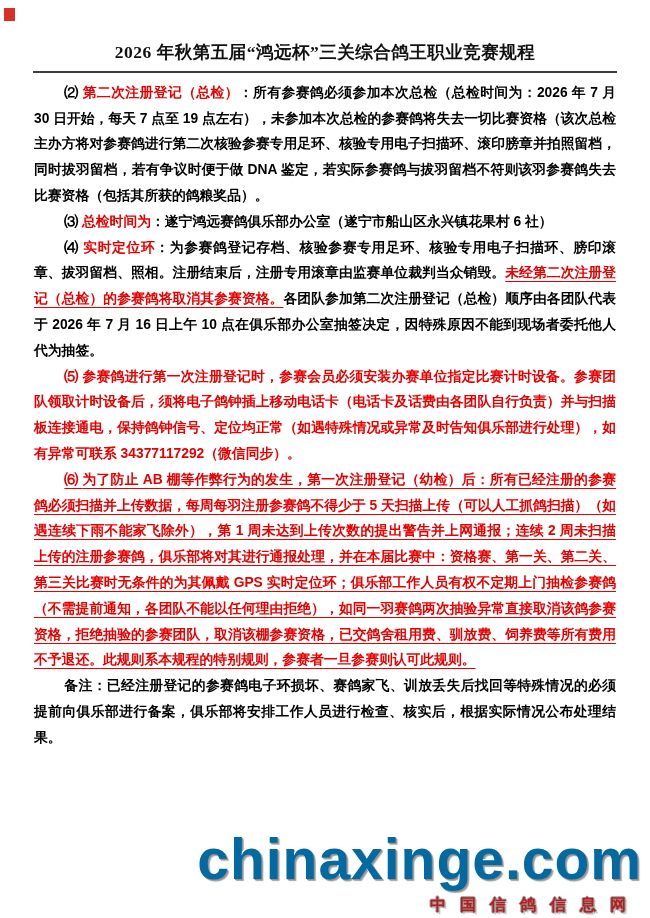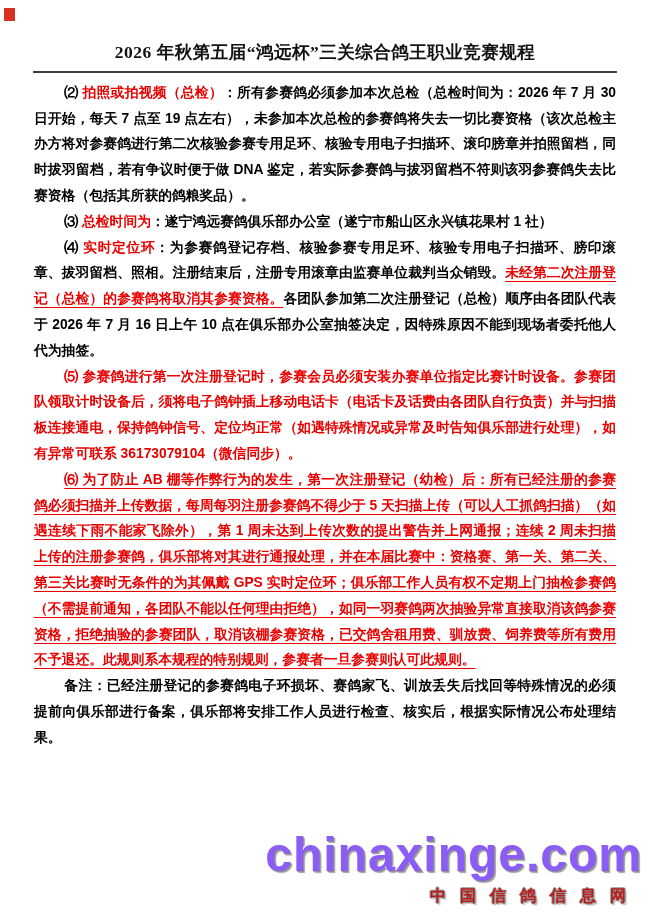--- a/index.html
+++ b/index.html
@@ -20,48 +20,48 @@
     font-size:13.8px;font-weight:700;line-height:25.8px;
     text-align:justify;
   }
   p.para{margin:0;text-indent:2.2em;}
   p.para.no-indent{text-indent:0;}
   .red{color:#e80000;}
   .blk{color:#000;}
   .u{text-decoration:underline;text-underline-offset:4px;text-decoration-thickness:1.3px;}
   .watermark{position:absolute;right:8px;top:831px;text-align:right;}
   .wm-en{
-    font-size:48px;font-weight:700;line-height:1;letter-spacing:1px;color:#8b5cf6;
+    font-size:57px;font-weight:700;line-height:1;letter-spacing:1px;color:#0369a1;
     text-shadow:-1px -1px 0 #ffffff,1px 1px 0 #8f8f8f,2px 2px 1px #a5a5a5;
   }
   .wm-cn{
     margin-top:7px;font-size:16px;font-weight:700;letter-spacing:14px;color:#b91c1c;padding-right:2px;
     text-shadow:1px 0 0 #979797,-1px 0 0 #979797,0 1px 0 #979797,0 -1px 0 #979797,2px 2px 1px #c0c0c0;
   }
 </style>
 </head>
 <body>
 
 <div class="page">
 
   <div class="corner-mark"></div>
 
   <h1 class="doc-title">2026 年秋第五届“鸿远杯”三关综合鸽王职业竞赛规程</h1>
   <div class="title-rule"></div>
 
   <div class="content">
 
 
-    <p class="para"><span class="blk">⑵ </span><span class="red">拍照或拍视频（总检）</span><span class="blk">：所有参赛鸽必须参加本次总检（总检时间为：2026 年 7 月 30 日开始，每天 7 点至 19 点左右），未参加本次总检的参赛鸽将失去一切比赛资格（该次总检主办方将对参赛鸽进行第二次核验参赛专用足环、核验专用电子扫描环、滚印膀章并拍照留档，同时拔羽留档，若有争议时便于做 DNA 鉴定，若实际参赛鸽与拔羽留档不符则该羽参赛鸽失去比赛资格（包括其所获的鸽粮奖品）。</span></p>
+    <p class="para"><span class="blk">⑵ </span><span class="red">第二次注册登记（总检）</span><span class="blk">：所有参赛鸽必须参加本次总检（总检时间为：2026 年 7 月 30 日开始，每天 7 点至 19 点左右），未参加本次总检的参赛鸽将失去一切比赛资格（该次总检主办方将对参赛鸽进行第二次核验参赛专用足环、核验专用电子扫描环、滚印膀章并拍照留档，同时拔羽留档，若有争议时便于做 DNA 鉴定，若实际参赛鸽与拔羽留档不符则该羽参赛鸽失去比赛资格（包括其所获的鸽粮奖品）。</span></p>
 
-    <p class="para"><span class="blk">⑶ </span><span class="red">总检时间为</span><span class="blk">：遂宁鸿远赛鸽俱乐部办公室（遂宁市船山区永兴镇花果村 1 社）</span></p>
+    <p class="para"><span class="blk">⑶ </span><span class="red">总检时间为</span><span class="blk">：遂宁鸿远赛鸽俱乐部办公室（遂宁市船山区永兴镇花果村 6 社）</span></p>
 
     <p class="para"><span class="blk">⑷ </span><span class="red">实时定位环</span><span class="blk">：为参赛鸽登记存档、核验参赛专用足环、核验专用电子扫描环、膀印滚章、拔羽留档、照相。注册结束后，注册专用滚章由监赛单位裁判当众销毁。</span><span class="red u">未经第二次注册登记（总检）的参赛鸽将取消其参赛资格。</span><span class="blk">各团队参加第二次注册登记（总检）顺序由各团队代表于 2026 年 7 月 16 日上午 10 点在俱乐部办公室抽签决定，因特殊原因不能到现场者委托他人代为抽签。</span></p>
 
-    <p class="para"><span class="red">⑸ </span><span class="red">参赛鸽进行第一次注册登记时，参赛会员必须安装办赛单位指定比赛计时设备。参赛团队领取计时设备后，须将电子鸽钟插上移动电话卡（电话卡及话费由各团队自行负责）并与扫描板连接通电，保持鸽钟信号、定位均正常（如遇特殊情况或异常及时告知俱乐部进行处理），如有异常可联系 36173079104（微信同步）。</span></p>
+    <p class="para"><span class="red">⑸ </span><span class="red">参赛鸽进行第一次注册登记时，参赛会员必须安装办赛单位指定比赛计时设备。参赛团队领取计时设备后，须将电子鸽钟插上移动电话卡（电话卡及话费由各团队自行负责）并与扫描板连接通电，保持鸽钟信号、定位均正常（如遇特殊情况或异常及时告知俱乐部进行处理），如有异常可联系 34377117292（微信同步）。</span></p>
 
     <p class="para"><span class="red u">⑹ </span><span class="red u">为了防止 AB 棚等作弊行为的发生，第一次注册登记（幼检）后：所有已经注册的参赛鸽必须扫描并上传数据，每周每羽注册参赛鸽不得少于 5 天扫描上传（可以人工抓鸽扫描）（如遇连续下雨不能家飞除外），第 1 周未达到上传次数的提出警告并上网通报；连续 2 周未扫描上传的注册参赛鸽，俱乐部将对其进行通报处理，并在本届比赛中：资格赛、第一关、第二关、第三关比赛时无条件的为其佩戴 GPS 实时定位环；俱乐部工作人员有权不定期上门抽检参赛鸽（不需提前通知，各团队不能以任何理由拒绝），如同一羽赛鸽两次抽验异常直接取消该鸽参赛资格，拒绝抽验的参赛团队，取消该棚参赛资格，已交鸽舍租用费、驯放费、饲养费等所有费用不予退还。此规则系本规程的特别规则，参赛者一旦参赛则认可此规则。</span></p>
 
     <p class="para"><span class="blk">备注：</span><span class="blk">已经注册登记的参赛鸽电子环损坏、赛鸽家飞、训放丢失后找回等特殊情况的必须提前向俱乐部进行备案，俱乐部将安排工作人员进行检查、核实后，根据实际情况公布处理结果。</span></p>
 
   </div>
 
   <div class="watermark">
     <div class="wm-en">chinaxinge.com</div>
     <div class="wm-cn">中国信鸽信息网</div>

